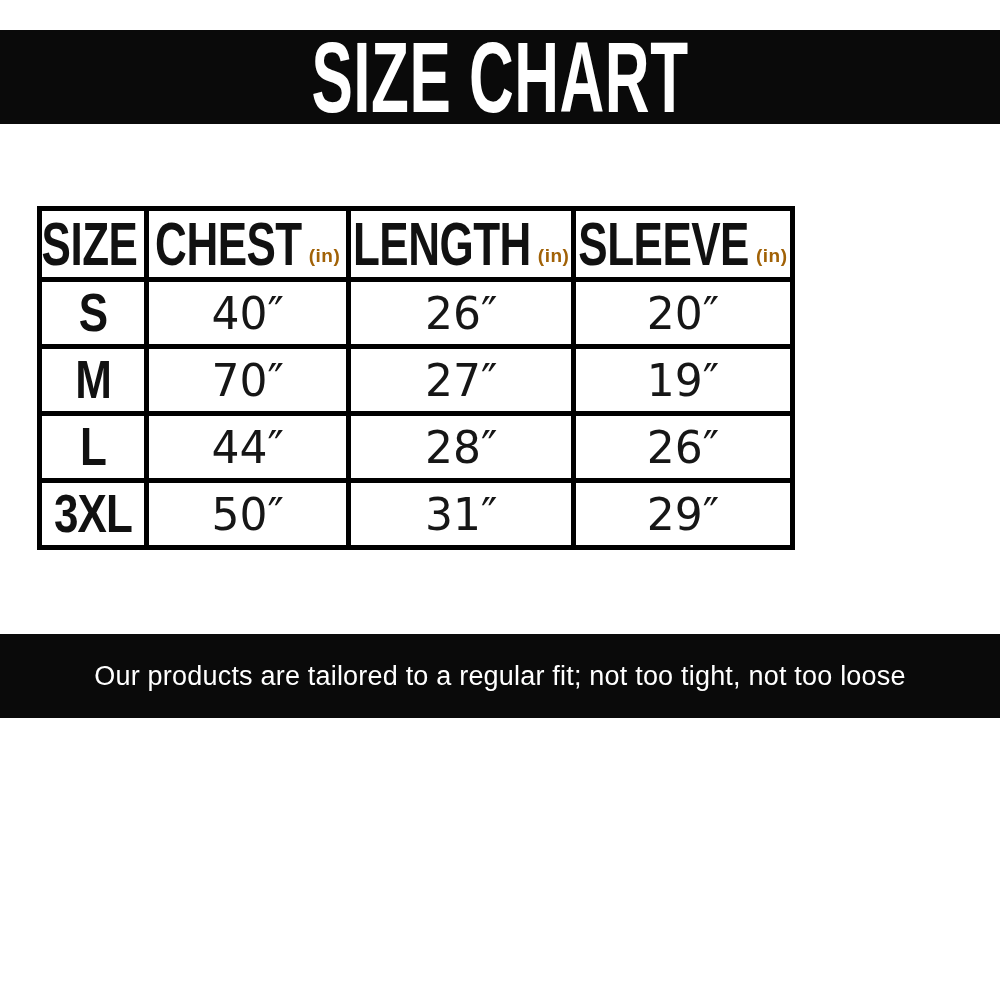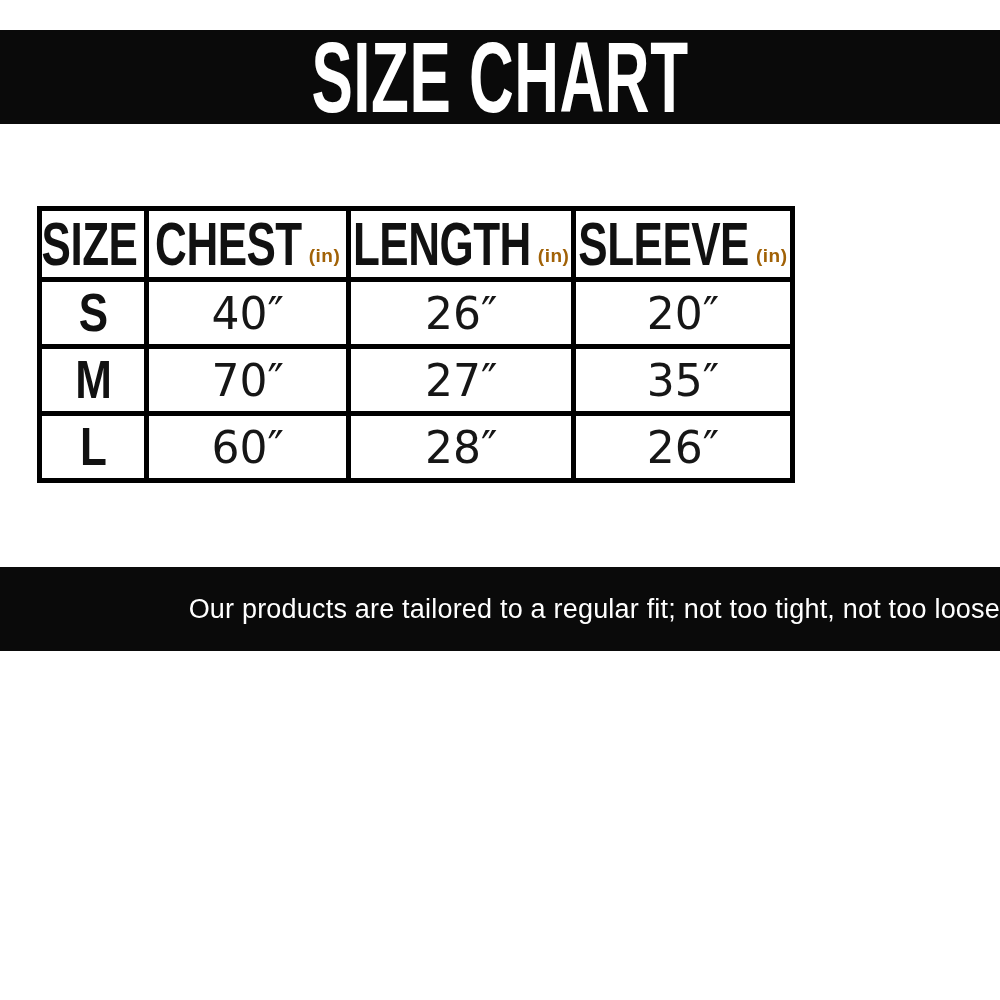--- a/index.html
+++ b/index.html
@@ -89,21 +89,21 @@
   }
 
   
   .bottom-banner {
     margin-top: 84px;
     height: 84px;
     background: #0a0a0a;
     color: #ffffff;
     display: flex;
     flex-direction: column;
-    align-items: flex-end;
+    align-items: center;
     justify-content: center;
     text-align: center;
     font-size: 27px;
     line-height: 41px;
     letter-spacing: 0.2px;
   }
 </style>
 </head>
 <body>
 
@@ -152,27 +152,33 @@
       <tr>
         <td><span class="size-label">S</span></td>
         <td><span class="num">40″</span></td>
         <td><span class="num">26″</span></td>
         <td><span class="num">20″</span></td>
       </tr>
       <tr>
         <td><span class="size-label">M</span></td>
         <td><span class="num">70″</span></td>
         <td><span class="num">27″</span></td>
-        <td><span class="num">35″</span></td>
+        <td><span class="num">19″</span></td>
       </tr>
       <tr>
         <td><span class="size-label">L</span></td>
-        <td><span class="num">60″</span></td>
+        <td><span class="num">44″</span></td>
         <td><span class="num">28″</span></td>
         <td><span class="num">26″</span></td>
+      </tr>
+      <tr>
+        <td><span class="size-label">3XL</span></td>
+        <td><span class="num">50″</span></td>
+        <td><span class="num">31″</span></td>
+        <td><span class="num">29″</span></td>
       </tr>
     </tbody>
   </table>
 
   <div class="bottom-banner">
     <div>Our products are tailored to a regular fit; not too tight, not too loose</div>
   </div>
 
 </div>
 

